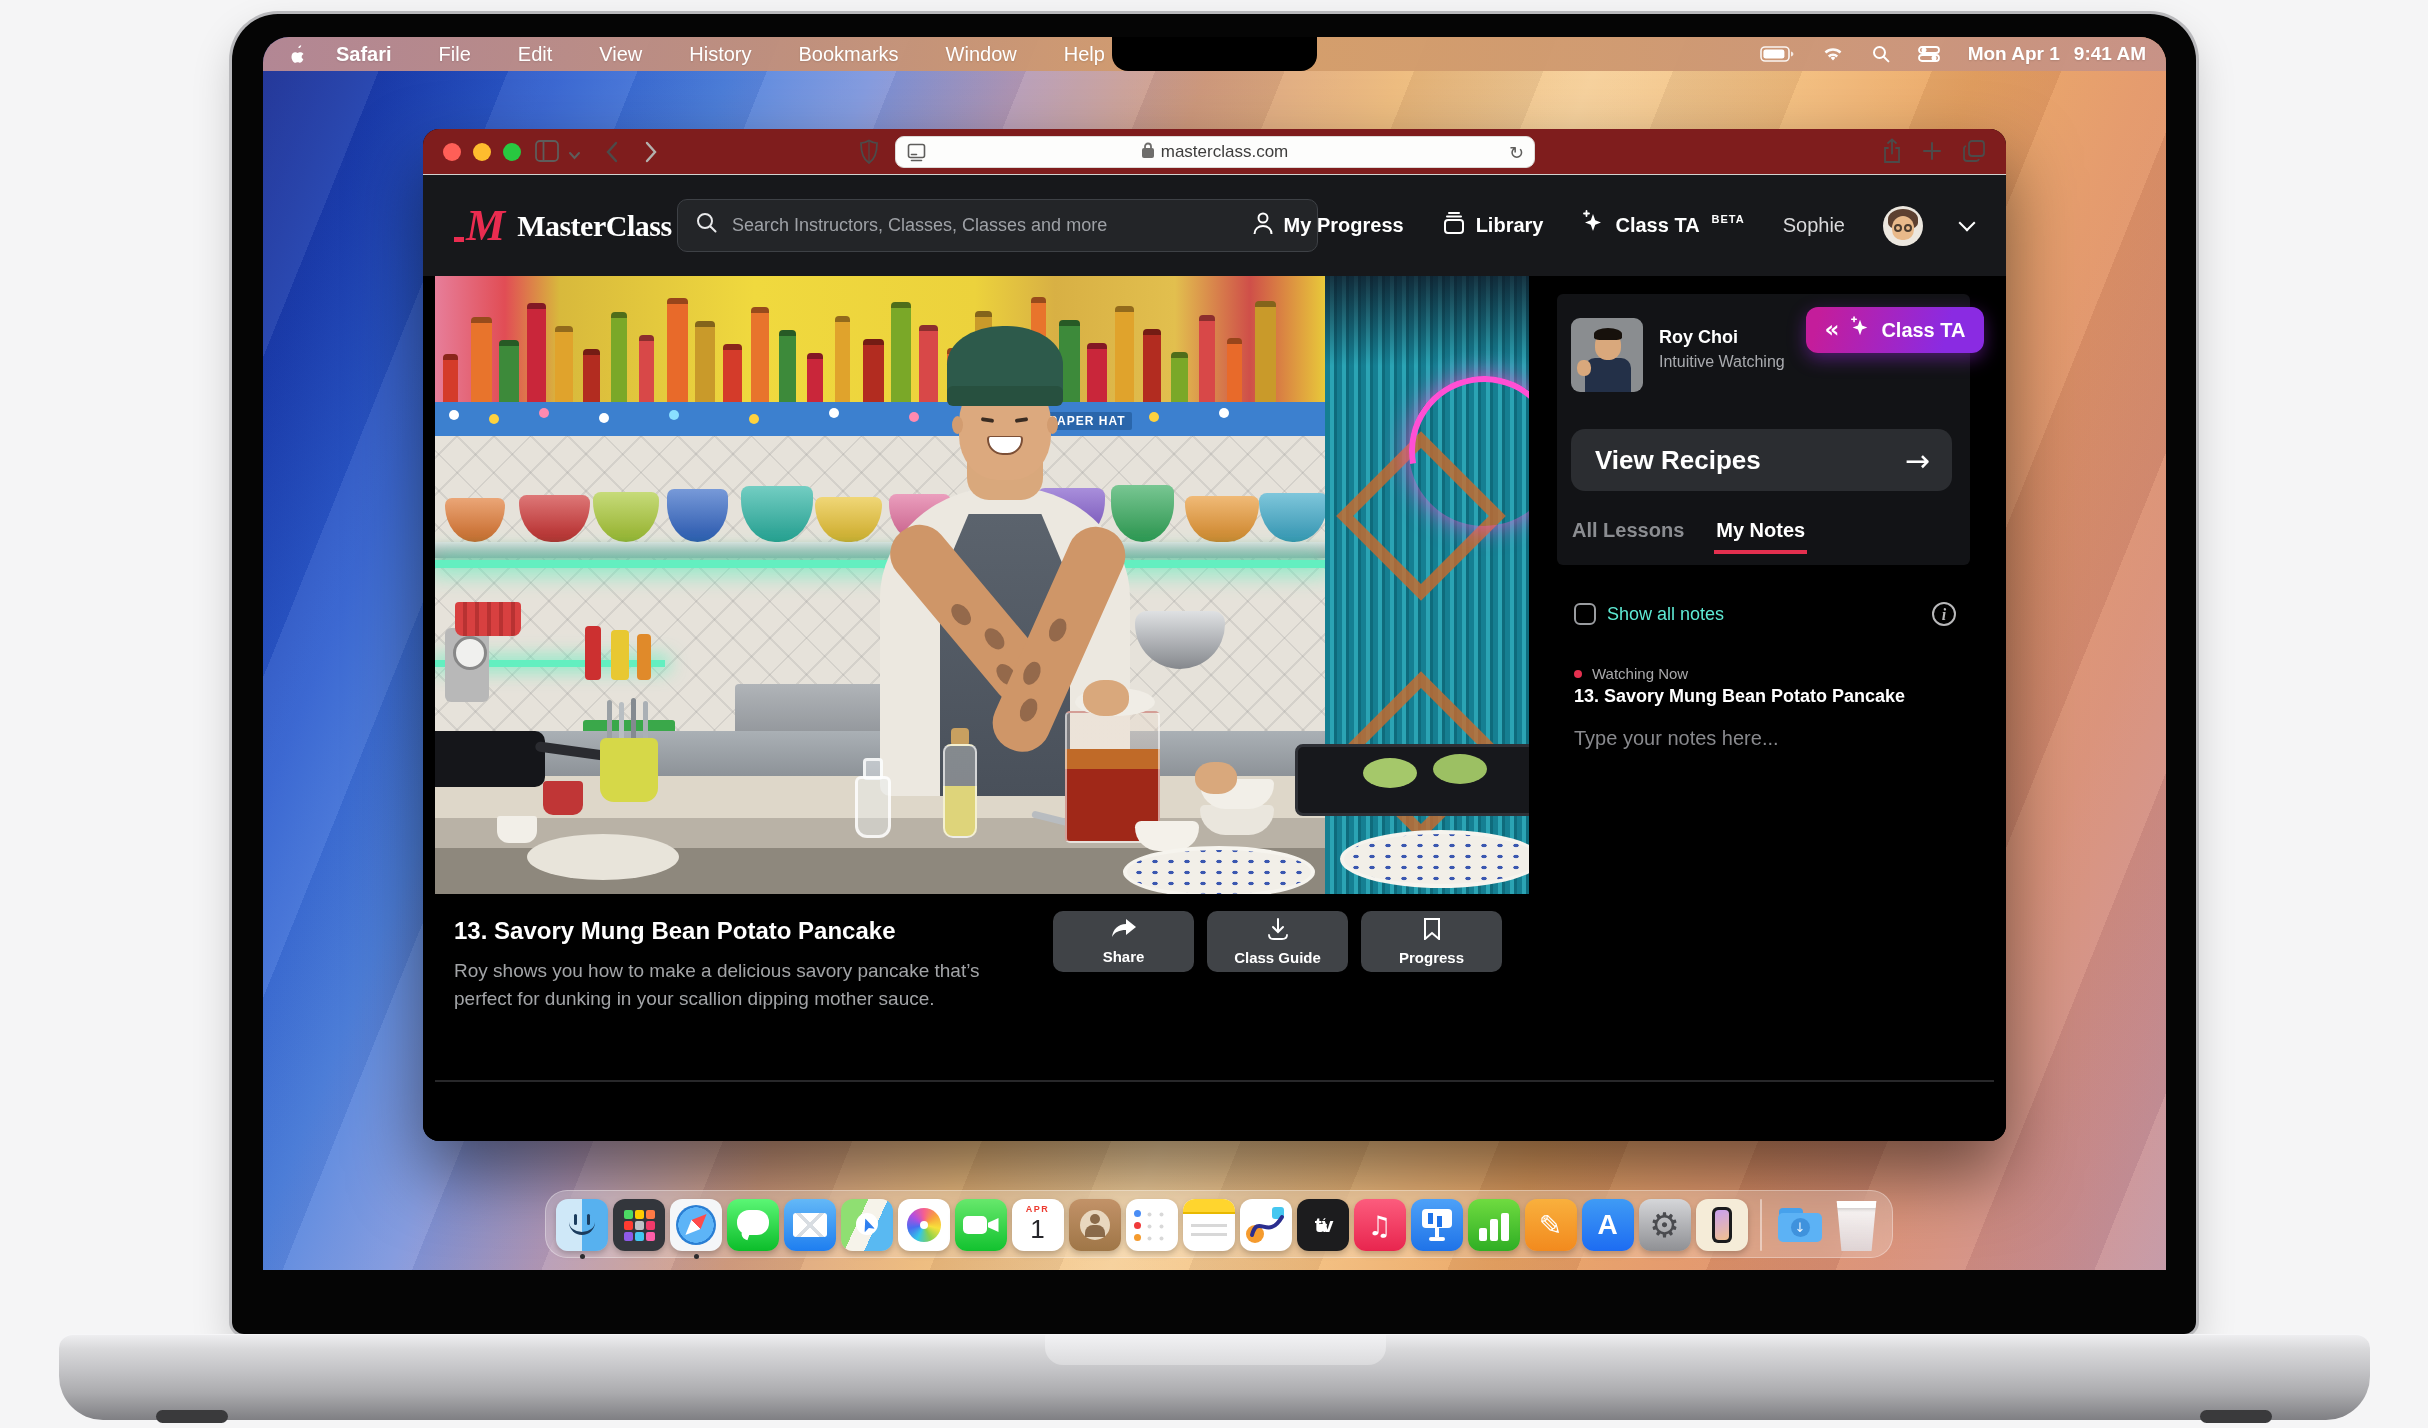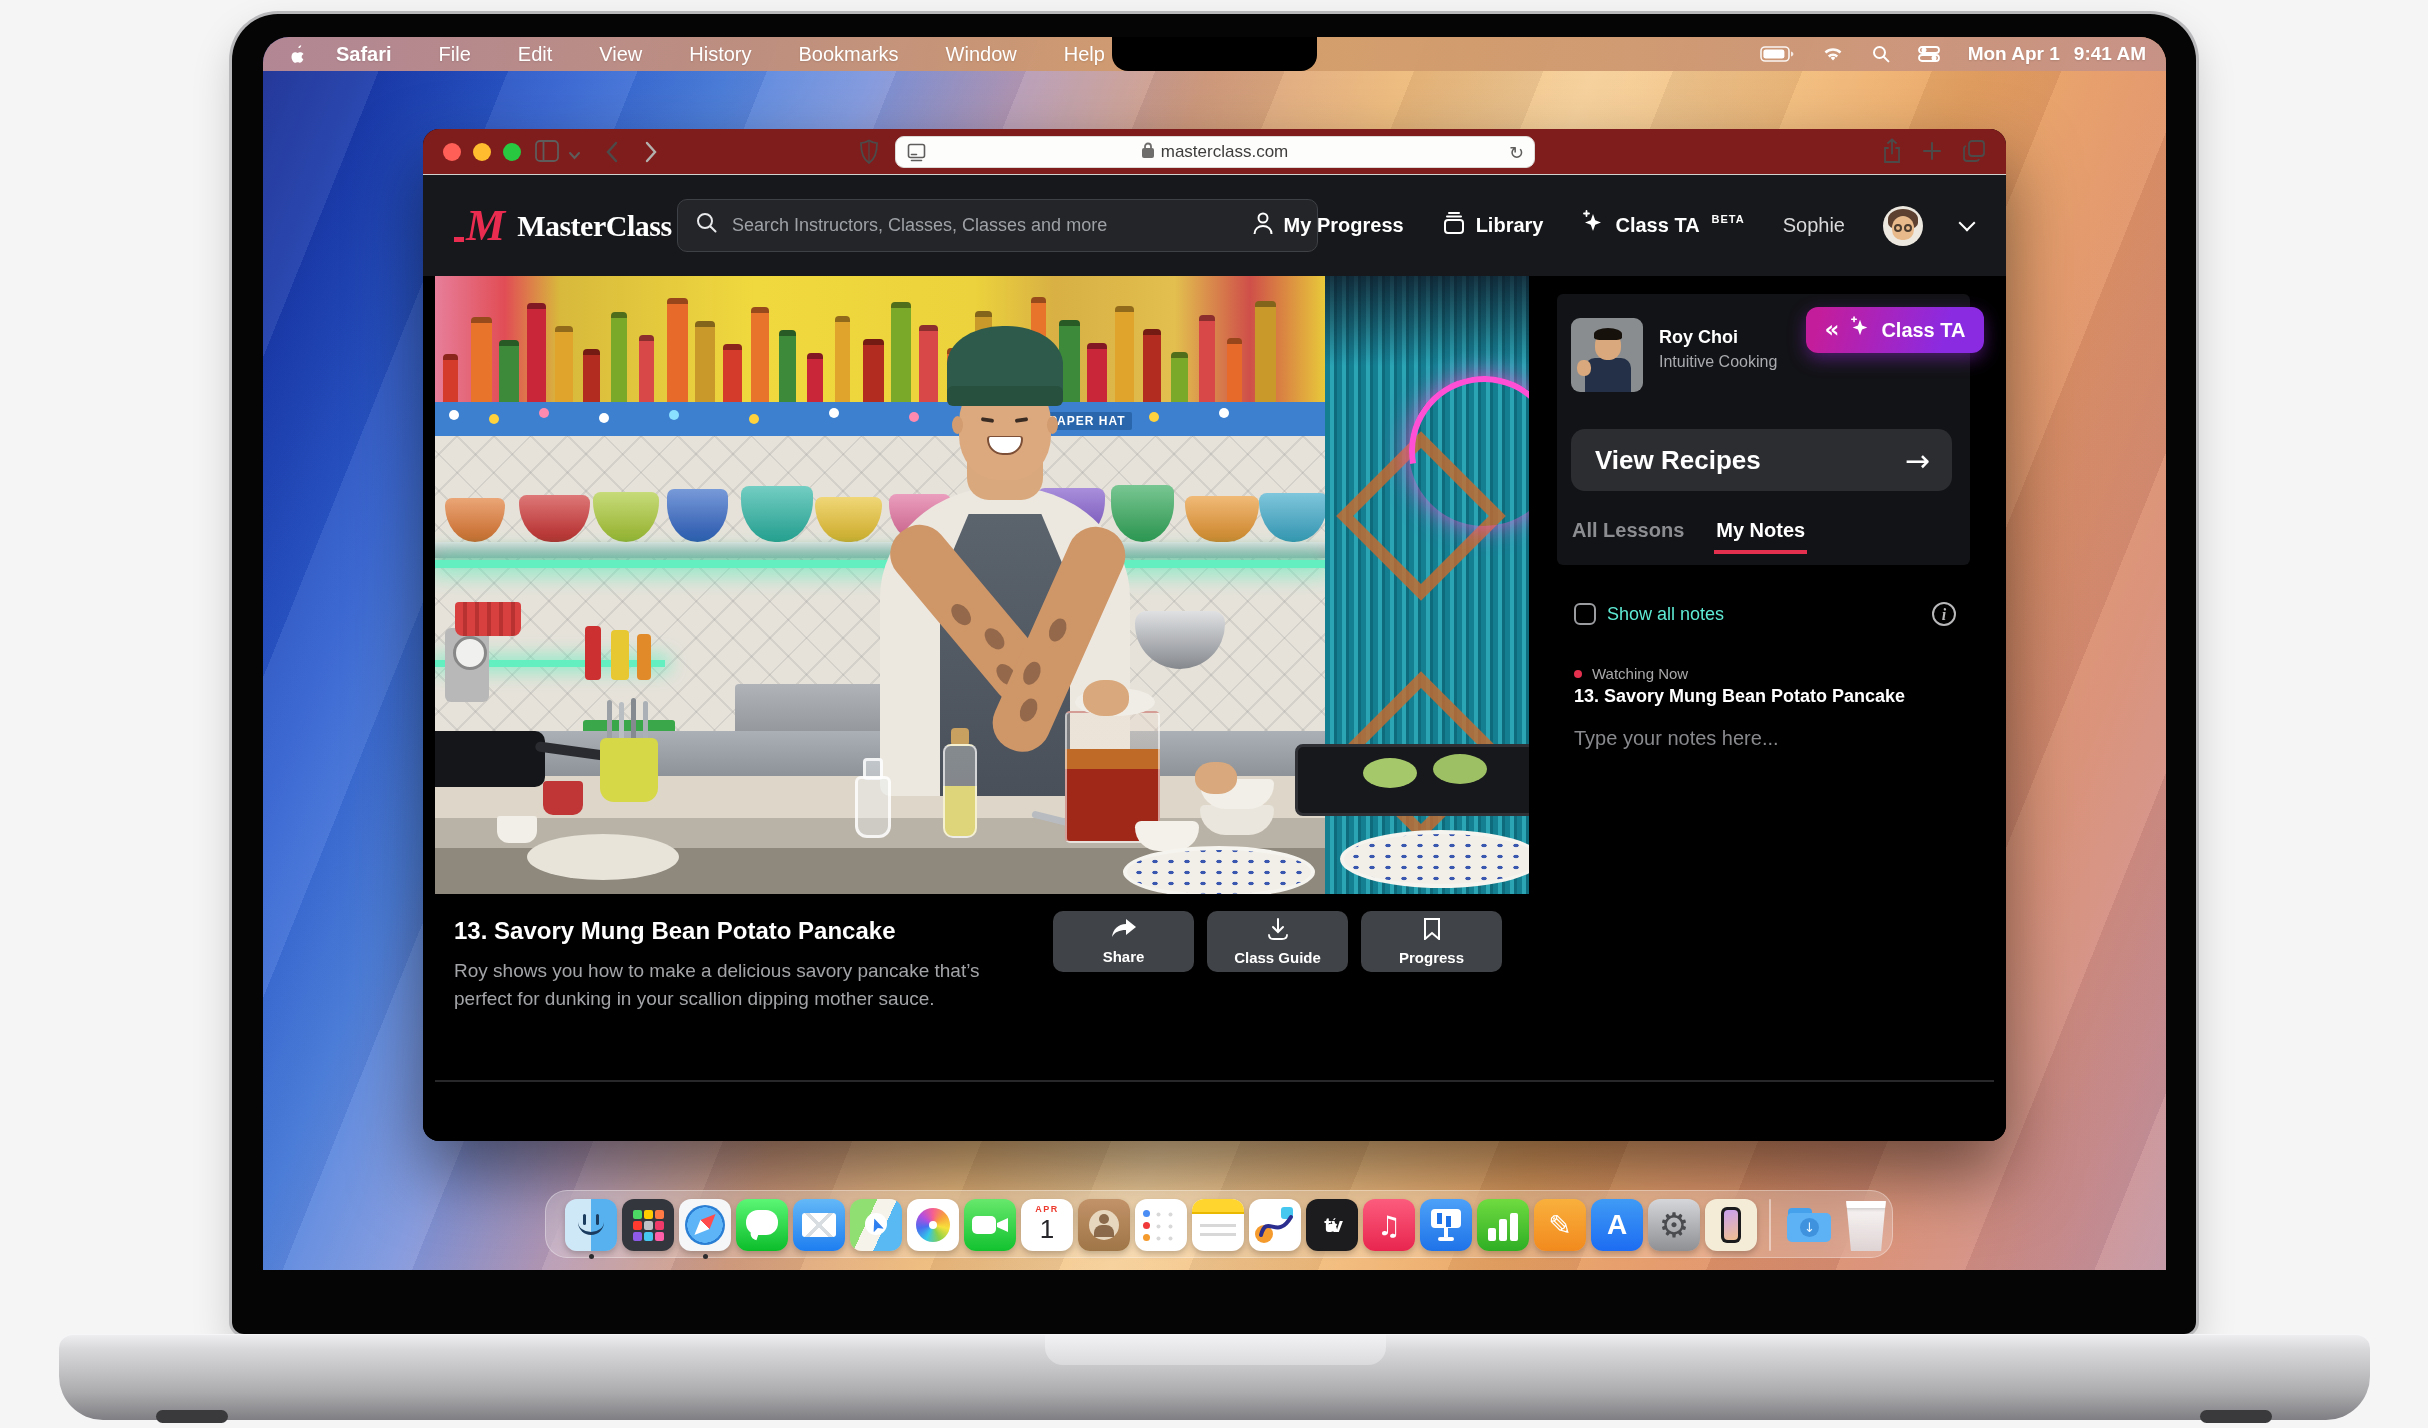--- a/index.html
+++ b/index.html
@@ -167,21 +167,21 @@
 
   
   .ltitle{position:absolute;left:31px;top:742px;color:#fff;font-size:24px;font-weight:700;}
   .ldesc{position:absolute;left:31px;top:782px;width:545px;color:#a2a4a7;font-size:19px;line-height:28px;}
   .actions{position:absolute;left:630px;top:736px;display:flex;gap:13px;}
   .act-btn{width:141px;height:61px;background:#404347;border-radius:10px;color:#fff;display:flex;flex-direction:column;align-items:center;justify-content:center;gap:5px;}
   .act-btn .alab{font-size:15px;font-weight:700;}
   .divider{position:absolute;left:12px;right:12px;top:905px;height:2px;background:#28282a;}
 
   
-  .dock{position:absolute;left:282px;top:1153px;width:1348px;height:68px;border-radius:22px;background:rgba(255,255,255,.22);border:1px solid rgba(255,255,255,.32);backdrop-filter:blur(18px);display:flex;align-items:flex-start;justify-content:flex-end;gap:5px;padding-top:8px;z-index:25;}
+  .dock{position:absolute;left:282px;top:1153px;width:1348px;height:68px;border-radius:22px;background:rgba(255,255,255,.22);border:1px solid rgba(255,255,255,.32);backdrop-filter:blur(18px);display:flex;align-items:flex-start;justify-content:center;gap:5px;padding-top:8px;z-index:25;}
   .dock-app{position:relative;width:52px;height:58px;}
   .dock-app.running::after{content:"";position:absolute;left:24px;bottom:-2px;width:5px;height:5px;border-radius:50%;background:#2c2c2e;}
   .tile{position:relative;width:52px;height:52px;border-radius:12px;overflow:hidden;box-shadow:0 3px 6px rgba(0,0,0,.22);}
   .tile *{position:absolute;}
   .dock-div{width:2px;height:52px;background:rgba(255,255,255,.45);margin:0 7px;border-radius:1px;}
   .t-finder{background:linear-gradient(90deg,#cfe8f8 0 50%,#57b1ef 50%);}
   .t-finder .e{top:15px;width:3px;height:11px;border-radius:2px;background:#1b3c5e;}
   .t-finder .e.a{left:18px;}.t-finder .e.b{left:31px;}
   .t-finder .sm{left:13px;top:22px;width:26px;height:14px;border-bottom:3px solid #1b3c5e;border-radius:0 0 16px 16px;}
   .t-launchpad{background:#33363c;}
@@ -527,21 +527,21 @@
         </div>
 
         <div class="panel-card">
           <div class="inst-photo">
             <span class="ph-body"></span>
               <span class="ph-hand"></span>
               <span class="ph-head"></span>
               <span class="ph-hair"></span>
           </div>
           <div class="inst-name">Roy Choi</div>
-          <div class="inst-course">Intuitive Cooking</div>
+          <div class="inst-course">Intuitive Watching</div>
           <div class="viewrec">
             <span class="lbl">View Recipes</span>
             <span class="arrow">→</span>
           </div>
           <div class="tabs">
             <span class="tab-dim">All Lessons</span>
             <span class="tab-on">My Notes</span>
           </div>
         </div>
 

